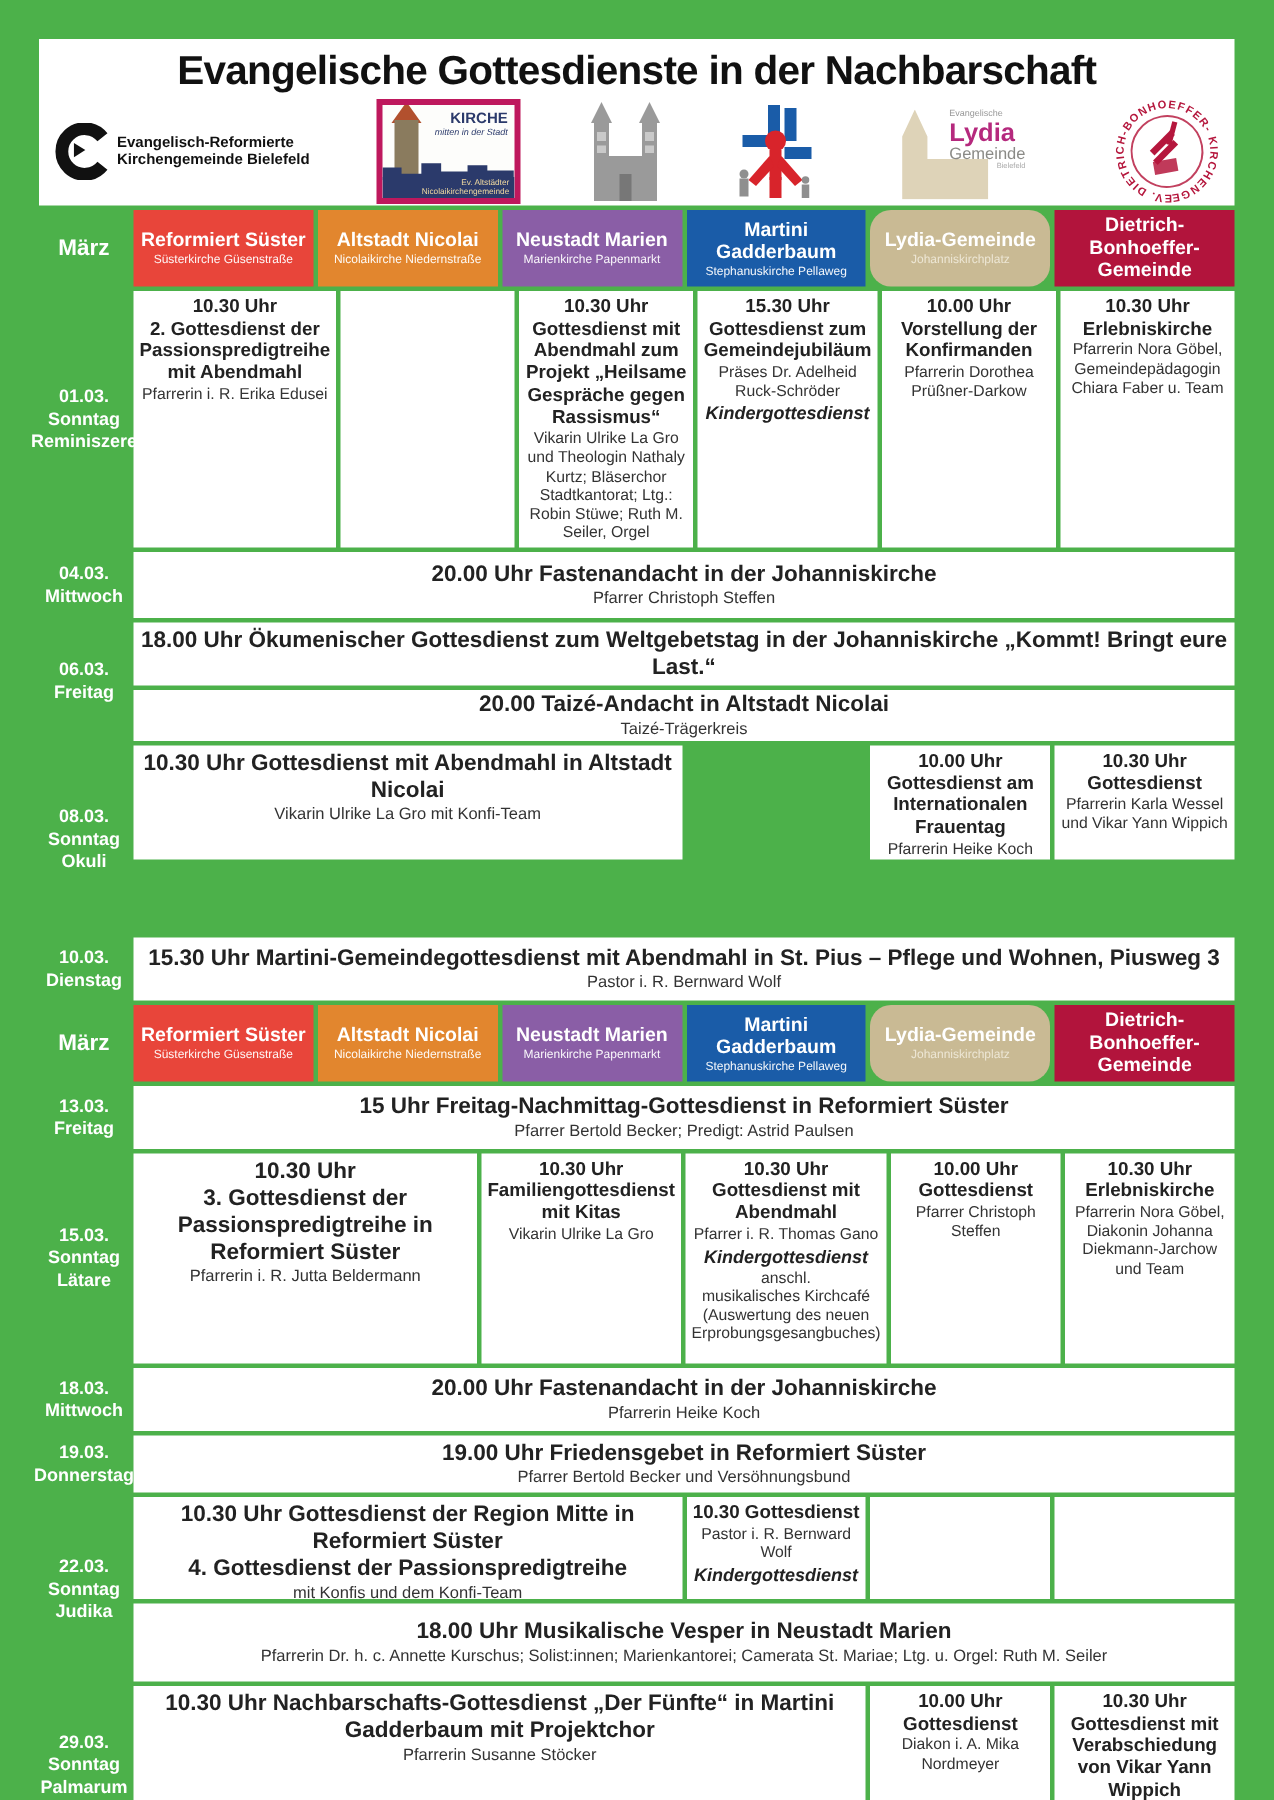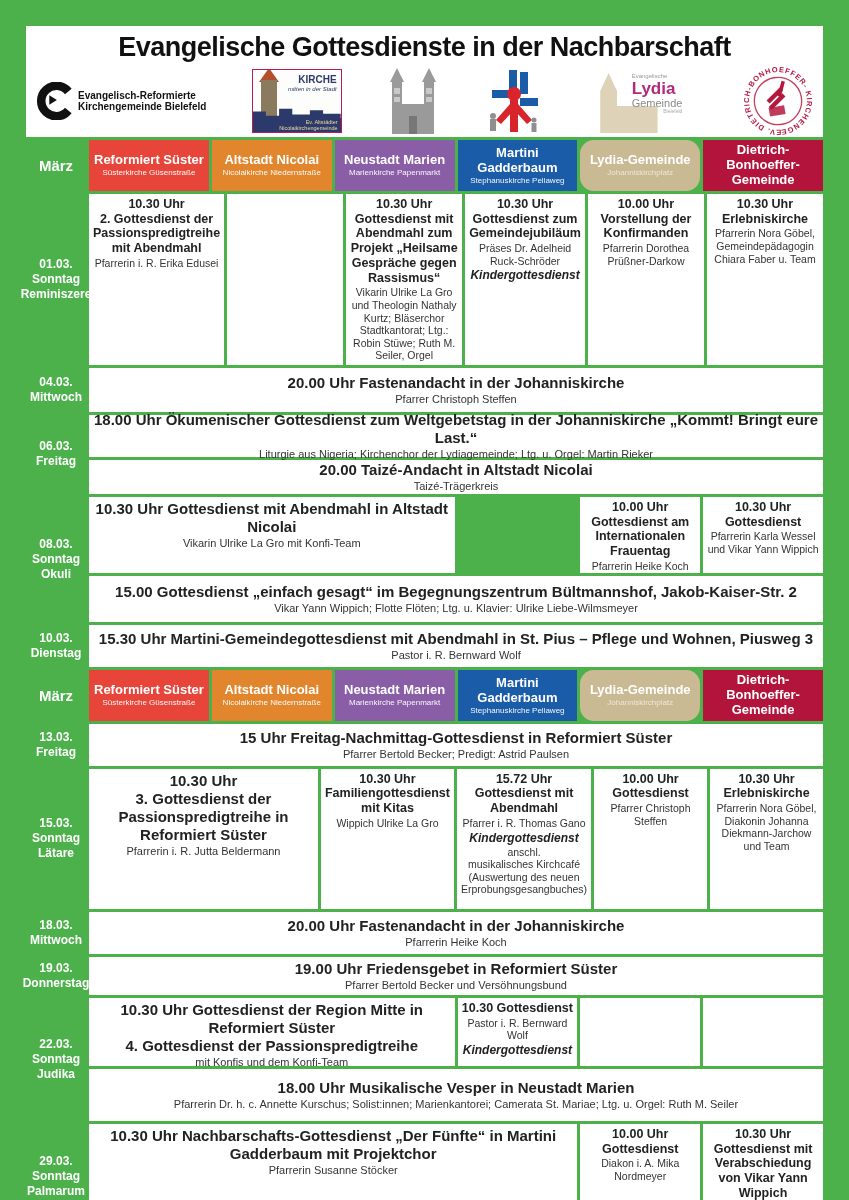--- a/index.html
+++ b/index.html
@@ -6,21 +6,21 @@
   body{font-family:"Liberation Sans","DejaVu Sans",sans-serif;background:#888;}
   .poster{width:849px;height:1200px;background:#4cb14a;box-sizing:border-box;padding:26px;position:relative;overflow:hidden;}
   .topband{background:#fff;padding:4px 6px 2px 6px;}
   .poster-title{text-align:center;font-size:27px;font-weight:bold;color:#111;letter-spacing:-0.5px;margin:2px 0 4px 0;}
   .logo-row{display:flex;align-items:center;justify-content:space-between;height:68px;padding:0 4px;}
   .logo{display:flex;align-items:center;justify-content:center;}
   
   .logo-ref{gap:4px;}
   .ref-text{font-size:10px;font-weight:bold;color:#111;line-height:1.15;}
   
-  .nic-box{width:88px;height:62px;border:1px solid #be185d;background:#fdfdfb;position:relative;font-size:7px;overflow:hidden;}
+  .nic-box{width:88px;height:62px;border:4px solid #be185d;background:#fdfdfb;position:relative;font-size:7px;overflow:hidden;}
   .nic-kirche{position:absolute;top:4px;right:4px;color:#2b3a6b;font-weight:bold;font-size:10px;}
   .nic-tag{position:absolute;top:16px;right:4px;color:#2b3a6b;font-style:italic;font-size:6px;}
   .nic-skyline{position:absolute;bottom:12px;left:0;right:0;height:14px;background:#2b3a6b;clip-path:polygon(0 100%,0 40%,15% 40%,15% 70%,30% 70%,30% 20%,45% 20%,45% 60%,65% 60%,65% 30%,80% 30%,80% 55%,100% 55%,100% 100%);}
   .nic-tower{position:absolute;left:8px;bottom:12px;width:16px;height:40px;background:#8a7b5e;}
   .nic-spire{position:absolute;left:6px;bottom:50px;width:0;height:0;border-left:10px solid transparent;border-right:10px solid transparent;border-bottom:14px solid #b2502e;}
   .nic-band{position:absolute;bottom:0;left:0;right:0;background:#2b3a6b;color:#f0d9a0;font-size:5.5px;text-align:right;padding:1px 3px;line-height:1.1;}
   
   .lydia-box{position:relative;width:110px;height:64px;}
   .lydia-church{position:absolute;left:0;bottom:0;width:70px;height:60px;background:#d8cbab;clip-path:polygon(18% 100%,18% 30%,30% 0,42% 30%,42% 55%,100% 55%,100% 100%);opacity:.85;}
   .lydia-text{position:absolute;left:44px;top:4px;line-height:1;}
@@ -198,21 +198,21 @@
       <div class="t pre">10.30 Uhr
 2. Gottesdienst der Passionspredigtreihe mit Abendmahl</div>
       <div class="s pre">Pfarrerin i. R. Erika Edusei</div>
     </div>
     <div class="cell"></div>
     <div class="cell">
       <div class="t pre">10.30 Uhr Gottesdienst mit Abendmahl zum Projekt „Heilsame Gespräche gegen Rassismus“</div>
       <div class="s pre">Vikarin Ulrike La Gro und Theologin Nathaly Kurtz; Bläserchor Stadtkantorat; Ltg.: Robin Stüwe; Ruth M. Seiler, Orgel</div>
     </div>
     <div class="cell">
-      <div class="t pre">10.30 Uhr Gottesdienst zum Gemeindejubiläum</div>
+      <div class="t pre">15.30 Uhr Gottesdienst zum Gemeindejubiläum</div>
       <div class="s pre">Präses Dr. Adelheid Ruck-Schröder</div>
       <div class="kg">Kindergottesdienst</div>
     </div>
     <div class="cell">
       <div class="t pre">10.00 Uhr Vorstellung der Konfirmanden</div>
       <div class="s pre">Pfarrerin Dorothea Prüßner-Darkow</div>
     </div>
     <div class="cell">
       <div class="t pre">10.30 Uhr
 Erlebniskirche</div>
@@ -231,21 +231,20 @@
     </div>
   </div>
 
   <div class="band" style="grid-template-rows:42px 34px">
     <div class="datecell" style="grid-row:1/3">
       <span>06.03.</span>
       <span>Freitag</span>
     </div>
     <div class="cell vcenter" style="grid-column:2/8;grid-row:1">
       <div class="tb">18.00 Uhr Ökumenischer Gottesdienst zum Weltgebetstag in der Johanniskirche „Kommt! Bringt eure Last.“</div>
-      <div class="sb">Liturgie aus Nigeria; Kirchenchor der Lydiagemeinde; Ltg. u. Orgel: Martin Rieker</div>
     </div>
     <div class="cell vcenter" style="grid-column:2/8;grid-row:2">
       <div class="tb">20.00 Taizé-Andacht in Altstadt Nicolai</div>
       <div class="sb">Taizé-Trägerkreis</div>
     </div>
   </div>
 
   <div class="band" style="grid-template-rows:76px 46px">
     <div class="datecell" style="grid-row:1/3">
       <span>08.03.</span>
@@ -257,24 +256,20 @@
       <div class="sb">Vikarin Ulrike La Gro mit Konfi-Team</div>
     </div>
     <div class="cell" style="grid-column:6;grid-row:1">
       <div class="t pre">10.00 Uhr Gottesdienst am Internationalen Frauentag</div>
       <div class="s pre">Pfarrerin Heike Koch</div>
     </div>
     <div class="cell" style="grid-column:7;grid-row:1">
       <div class="t pre">10.30 Uhr Gottesdienst</div>
       <div class="s pre">Pfarrerin Karla Wessel und Vikar Yann Wippich</div>
     </div>
-    <div class="cell vcenter" style="grid-column:2/8;grid-row:2">
-      <div class="tb">15.00 Gottesdienst „einfach gesagt“ im Begegnungszentrum Bültmannshof, Jakob-Kaiser-Str. 2</div>
-      <div class="sb">Vikar Yann Wippich; Flotte Flöten; Ltg. u. Klavier: Ulrike Liebe-Wilmsmeyer</div>
-    </div>
   </div>
 
   <div class="band" style="min-height:42px">
     <div class="datecell">
       <span>10.03.</span>
       <span>Dienstag</span>
     </div>
     <div class="cell vcenter" style="grid-column:2/8">
       <div class="tb">15.30 Uhr Martini-Gemeindegottesdienst mit Abendmahl in St. Pius – Pflege und Wohnen, Piusweg 3</div>
       <div class="sb">Pastor i. R. Bernward Wolf</div>
@@ -327,24 +322,24 @@
       <span>Lätare</span>
     </div>
     <div class="cell" style="grid-column:2/4">
       <div class="tb pre">10.30 Uhr
 3. Gottesdienst der Passionspredigtreihe in Reformiert Süster</div>
       <div class="sb">Pfarrerin i. R. Jutta Beldermann</div>
     </div>
     <div class="cell">
       <div class="t pre">10.30 Uhr
 Familiengottesdienst mit Kitas</div>
-      <div class="s pre">Wippich Ulrike La Gro</div>
-    </div>
-    <div class="cell">
-      <div class="t pre">15.72 Uhr Gottesdienst mit Abendmahl</div>
+      <div class="s pre">Vikarin Ulrike La Gro</div>
+    </div>
+    <div class="cell">
+      <div class="t pre">10.30 Uhr Gottesdienst mit Abendmahl</div>
       <div class="s pre">Pfarrer i. R. Thomas Gano</div>
       <div class="kg">Kindergottesdienst</div>
       <div class="s pre">anschl.
 musikalisches Kirchcafé (Auswertung des neuen Erprobungsgesangbuches)</div>
     </div>
     <div class="cell">
       <div class="t pre">10.00 Uhr Gottesdienst</div>
       <div class="s pre">Pfarrer Christoph Steffen</div>
     </div>
     <div class="cell">

